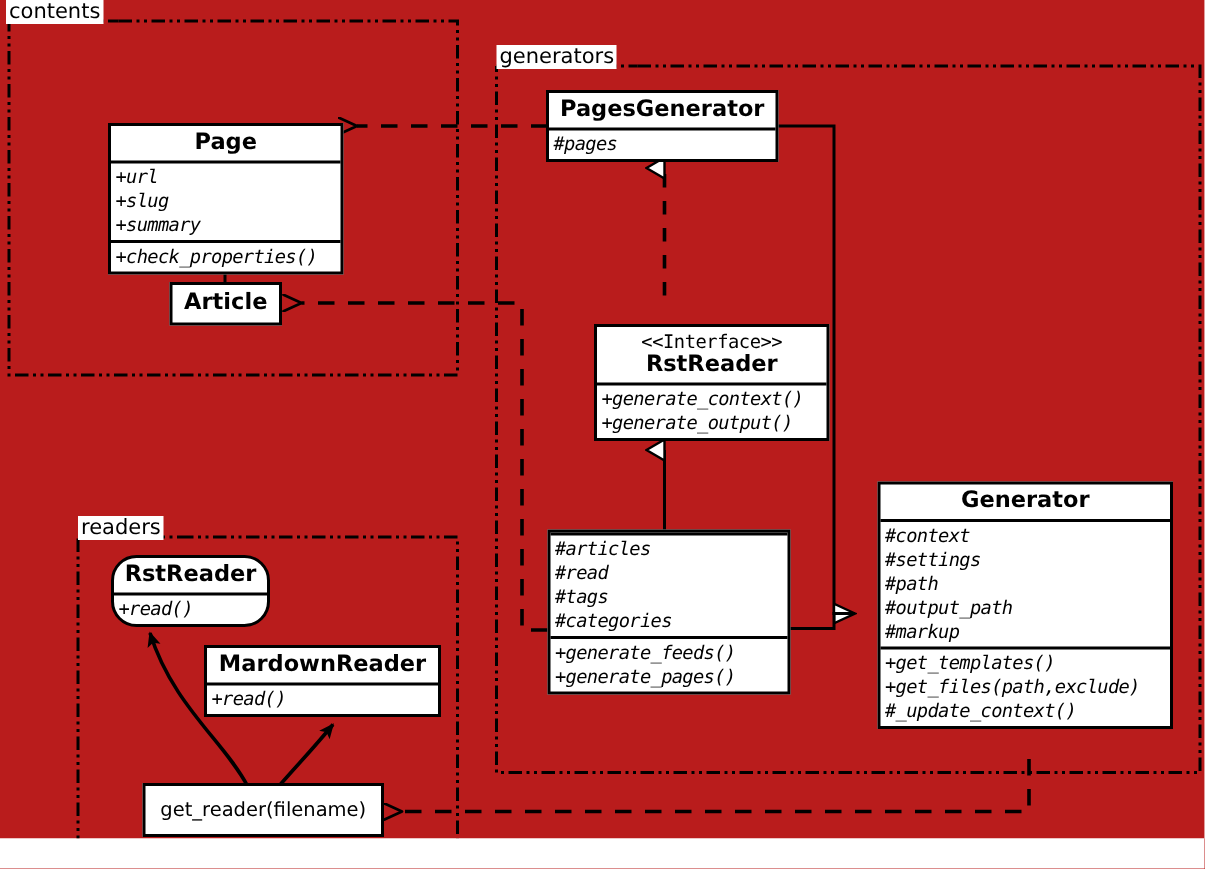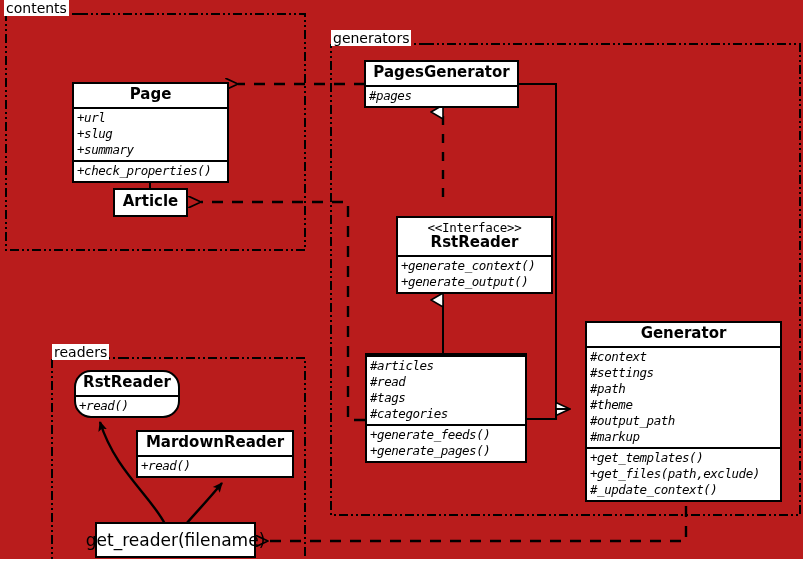--- a/index.html
+++ b/index.html
@@ -71,21 +71,21 @@
     box-sizing: border-box;
     background: #ffffff;
     border: 2px solid #000000;
     z-index: 5;
     display: flex;
     align-items: center;
     justify-content: center;
   }
   .uml-func span {
     font-family: "DejaVu Sans", sans-serif;
-    font-size: 17px;
+    font-size: 13px;
     color: #000000;
     white-space: nowrap;
   }
 
   
   .pkg-label {
     position: absolute;
     font-family: "DejaVu Sans", sans-serif;
     font-size: 14px;
     color: #000000;
@@ -218,21 +218,20 @@
       <div>+generate_pages()</div>
     </div>
   </div>
 
   <div class="uml-class" style="left:585px; top:321px; width:197px;">
     <div class="uml-name">Generator</div>
     <div class="uml-compartment">
       <div>#context</div>
       <div>#settings</div>
       <div>#path</div>
-      <div>#theme</div>
       <div>#output_path</div>
       <div>#markup</div>
     </div>
     <div class="uml-compartment">
       <div>+get_templates()</div>
       <div>+get_files(path,exclude)</div>
       <div>#_update_context()</div>
     </div>
   </div>
 

